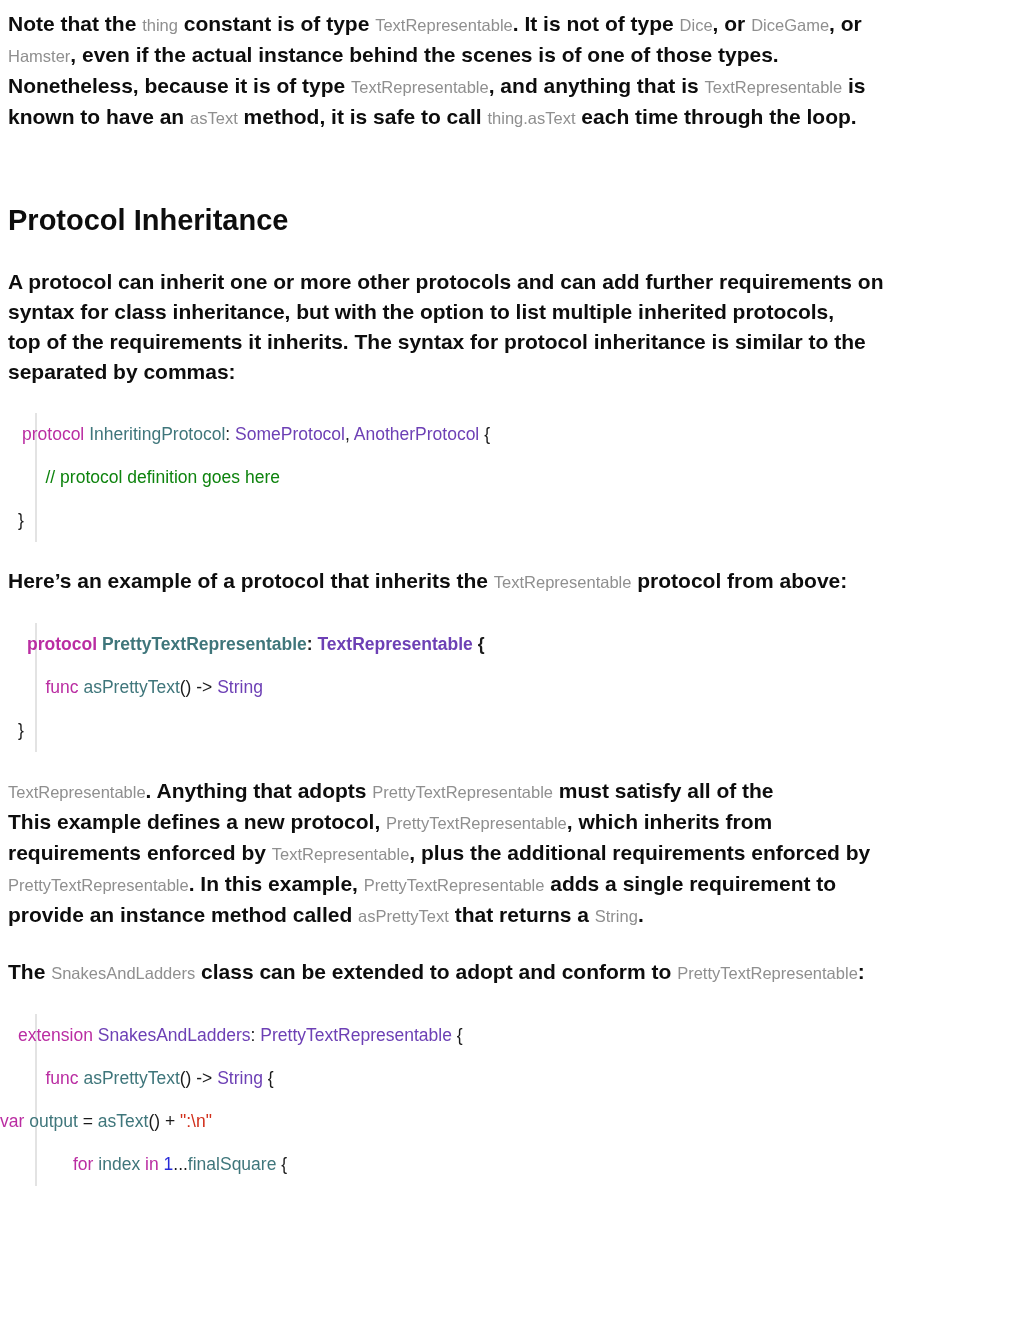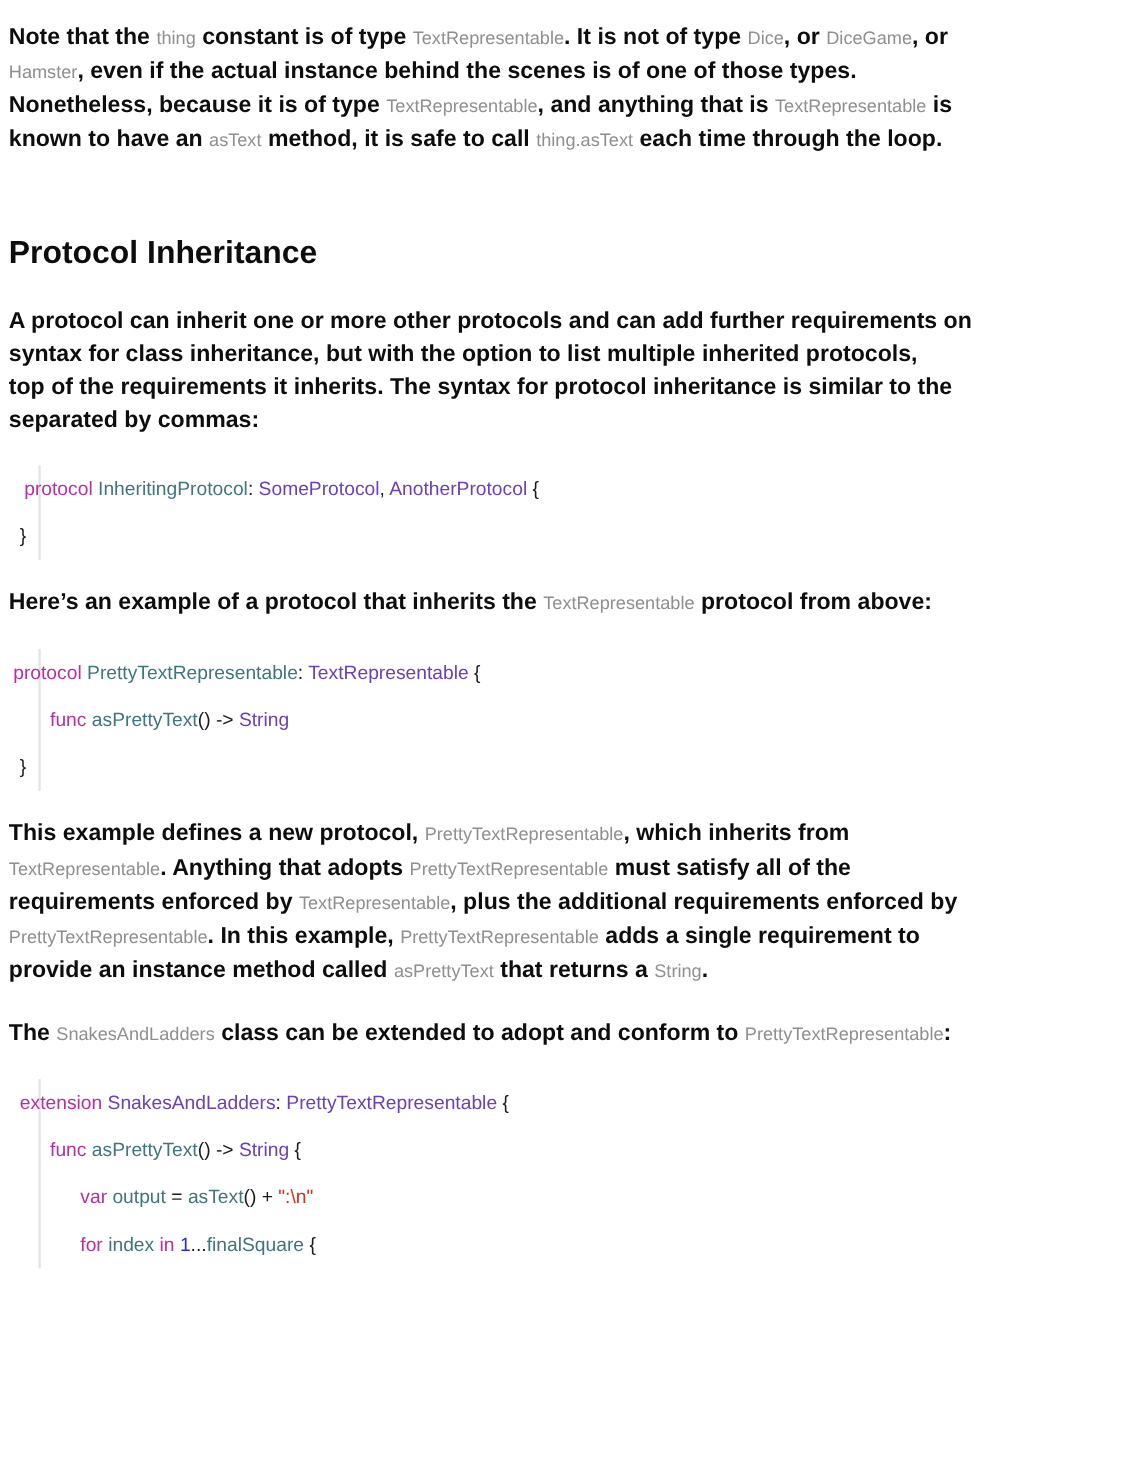--- a/index.html
+++ b/index.html
@@ -6,21 +6,21 @@
   body {
     width: 1024px;
     height: 1325px;
     overflow: hidden;
     background: #ffffff;
     font-family: "Liberation Sans", sans-serif;
   }
   .doc { padding-top: 7px; }
 
   
-  .para { margin: 12px 10px 26px 8px; }
+  .para { margin: 2px 10px 26px 8px; }
   .pline {
     font-size: 21px;
     font-weight: bold;
     color: #0d0d0d;
     line-height: 30px;
     white-space: nowrap;
   }
   .pline .t-inlinecode {
     font-size: 16.5px;
     font-weight: normal;
@@ -75,41 +75,42 @@
     <div class="heading">Protocol Inheritance</div>
     <div class="para">
       <div class="pline"><span class="t-plain">A protocol can inherit one or more other protocols and can add further requirements on</span></div>
       <div class="pline"><span class="t-plain">syntax for class inheritance, but with the option to list multiple inherited protocols,</span></div>
       <div class="pline"><span class="t-plain">top of the requirements it inherits. The syntax for protocol inheritance is similar to the</span></div>
       <div class="pline"><span class="t-plain">separated by commas:</span></div>
     </div>
     <div class="codeblock">
       <div class="codebar"></div>
       <div class="codeline" style="padding-left: 22px;"><span class="t-kw">protocol</span><span class="t-plain"> </span><span class="t-decl">InheritingProtocol</span><span class="t-plain">: </span><span class="t-type">SomeProtocol</span><span class="t-plain">, </span><span class="t-type">AnotherProtocol</span><span class="t-plain"> {</span></div>
+      <div class="codeline" style="padding-left: 45.5px;"><span class="t-comment">// protocol definition goes here</span></div>
       <div class="codeline" style="padding-left: 18px;"><span class="t-plain">}</span></div>
     </div>
     <div class="para">
       <div class="pline"><span class="t-plain">Here’s an example of a protocol that inherits the </span><span class="t-inlinecode">TextRepresentable</span><span class="t-plain"> protocol from above:</span></div>
     </div>
     <div class="codeblock">
       <div class="codebar"></div>
-      <div class="codeline" style="padding-left: 12px;"><span class="t-kw">protocol</span><span class="t-plain"> </span><span class="t-decl">PrettyTextRepresentable</span><span class="t-plain">: </span><span class="t-type">TextRepresentable</span><span class="t-plain"> {</span></div>
+      <div class="codeline" style="padding-left: 27px; font-weight: bold;"><span class="t-kw">protocol</span><span class="t-plain"> </span><span class="t-decl">PrettyTextRepresentable</span><span class="t-plain">: </span><span class="t-type">TextRepresentable</span><span class="t-plain"> {</span></div>
       <div class="codeline" style="padding-left: 45.5px;"><span class="t-kw">func</span><span class="t-plain"> </span><span class="t-decl">asPrettyText</span><span class="t-plain">() -&gt; </span><span class="t-type">String</span></div>
       <div class="codeline" style="padding-left: 18px;"><span class="t-plain">}</span></div>
     </div>
     <div class="para">
+      <div class="pline"><span class="t-inlinecode">TextRepresentable</span><span class="t-plain">. Anything that adopts </span><span class="t-inlinecode">PrettyTextRepresentable</span><span class="t-plain"> must satisfy all of the</span></div>
       <div class="pline"><span class="t-plain">This example defines a new protocol, </span><span class="t-inlinecode">PrettyTextRepresentable</span><span class="t-plain">, which inherits from</span></div>
-      <div class="pline"><span class="t-inlinecode">TextRepresentable</span><span class="t-plain">. Anything that adopts </span><span class="t-inlinecode">PrettyTextRepresentable</span><span class="t-plain"> must satisfy all of the</span></div>
       <div class="pline"><span class="t-plain">requirements enforced by </span><span class="t-inlinecode">TextRepresentable</span><span class="t-plain">, plus the additional requirements enforced by</span></div>
       <div class="pline"><span class="t-inlinecode">PrettyTextRepresentable</span><span class="t-plain">. In this example, </span><span class="t-inlinecode">PrettyTextRepresentable</span><span class="t-plain"> adds a single requirement to</span></div>
       <div class="pline"><span class="t-plain">provide an instance method called </span><span class="t-inlinecode">asPrettyText</span><span class="t-plain"> that returns a </span><span class="t-inlinecode">String</span><span class="t-plain">.</span></div>
     </div>
     <div class="para">
       <div class="pline"><span class="t-plain">The </span><span class="t-inlinecode">SnakesAndLadders</span><span class="t-plain"> class can be extended to adopt and conform to </span><span class="t-inlinecode">PrettyTextRepresentable</span><span class="t-plain">:</span></div>
     </div>
     <div class="codeblock">
       <div class="codebar"></div>
       <div class="codeline" style="padding-left: 18px;"><span class="t-kw">extension</span><span class="t-plain"> </span><span class="t-type">SnakesAndLadders</span><span class="t-plain">: </span><span class="t-type">PrettyTextRepresentable</span><span class="t-plain"> {</span></div>
       <div class="codeline" style="padding-left: 45.5px;"><span class="t-kw">func</span><span class="t-plain"> </span><span class="t-decl">asPrettyText</span><span class="t-plain">() -&gt; </span><span class="t-type">String</span><span class="t-plain"> {</span></div>
-      <div class="codeline" style="padding-left: 73px;"><span class="t-kw">var</span><span class="t-plain"> </span><span class="t-decl">output</span><span class="t-plain"> = </span><span class="t-decl">asText</span><span class="t-plain">() + </span><span class="t-str">":\n"</span></div>
+      <div class="codeline" style=""><span class="t-kw">var</span><span class="t-plain"> </span><span class="t-decl">output</span><span class="t-plain"> = </span><span class="t-decl">asText</span><span class="t-plain">() + </span><span class="t-str">":\n"</span></div>
       <div class="codeline" style="padding-left: 73px;"><span class="t-kw">for</span><span class="t-plain"> </span><span class="t-decl">index</span><span class="t-plain"> </span><span class="t-kw">in</span><span class="t-plain"> </span><span class="t-num">1</span><span class="t-plain">...</span><span class="t-decl">finalSquare</span><span class="t-plain"> {</span></div>
     </div>
   </div>
 
 </body></html>

